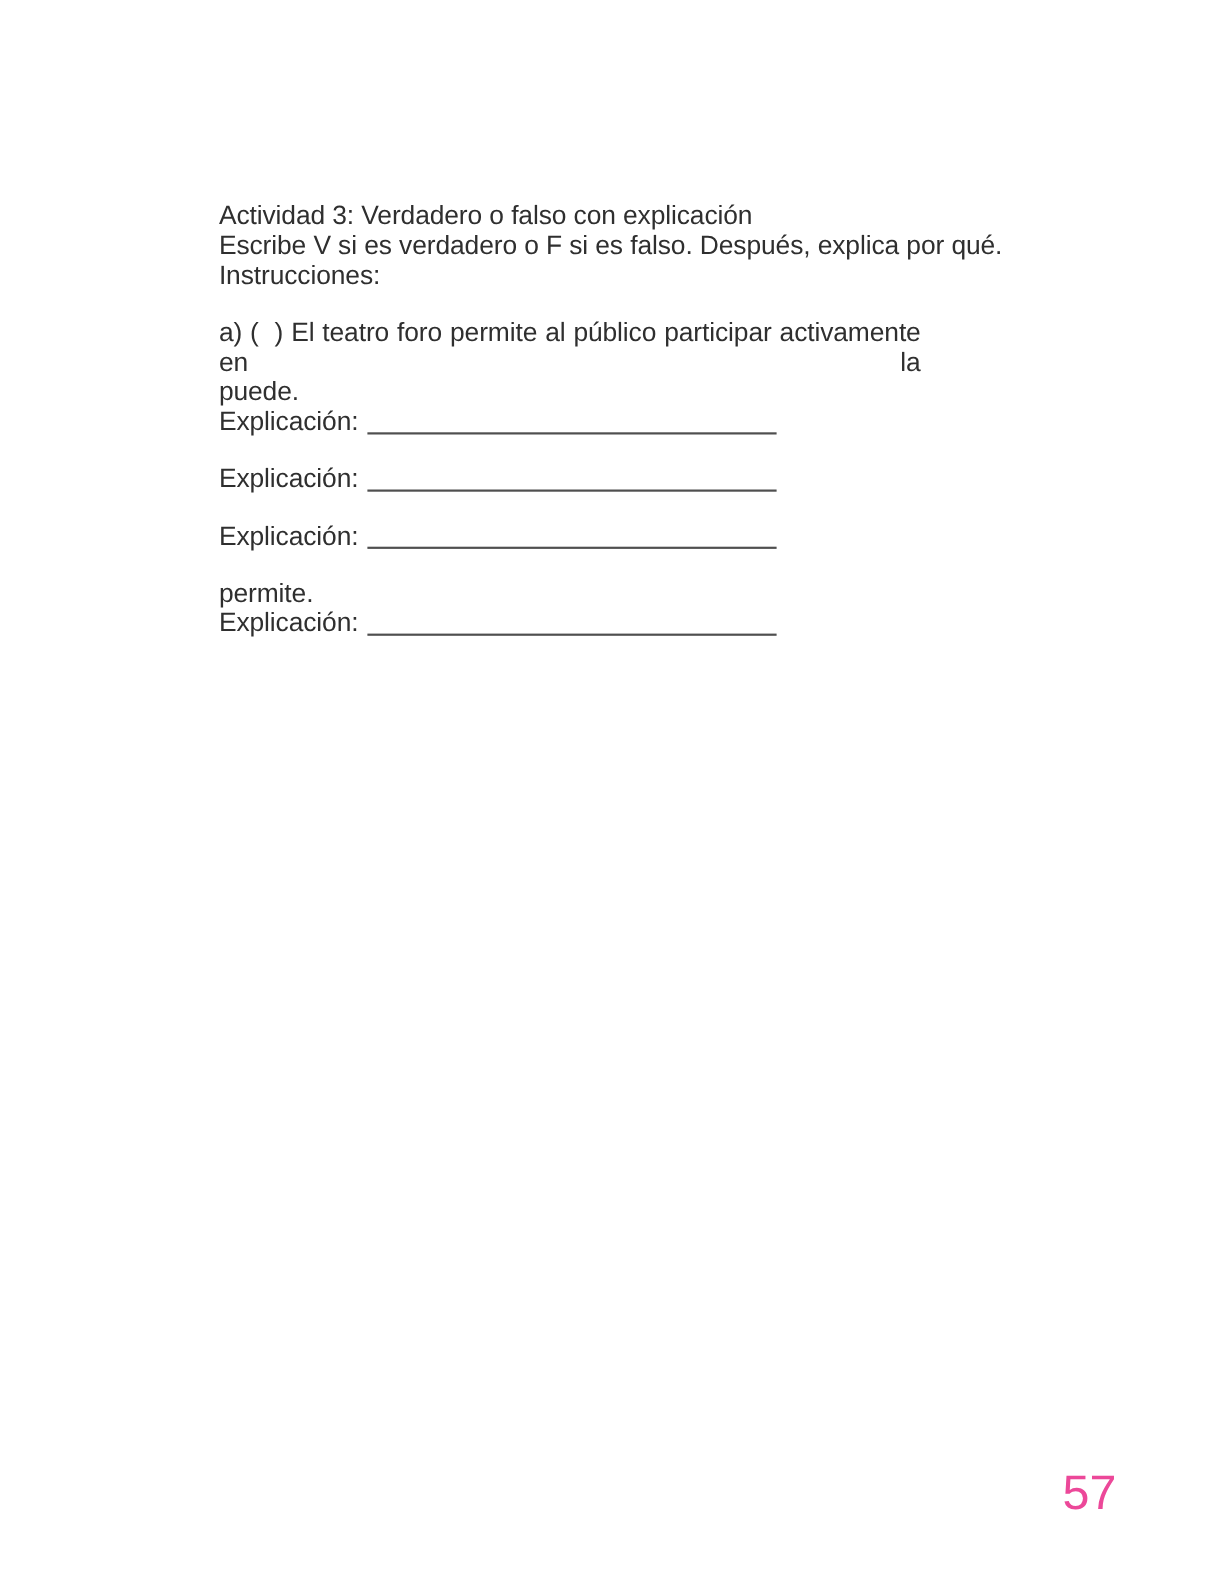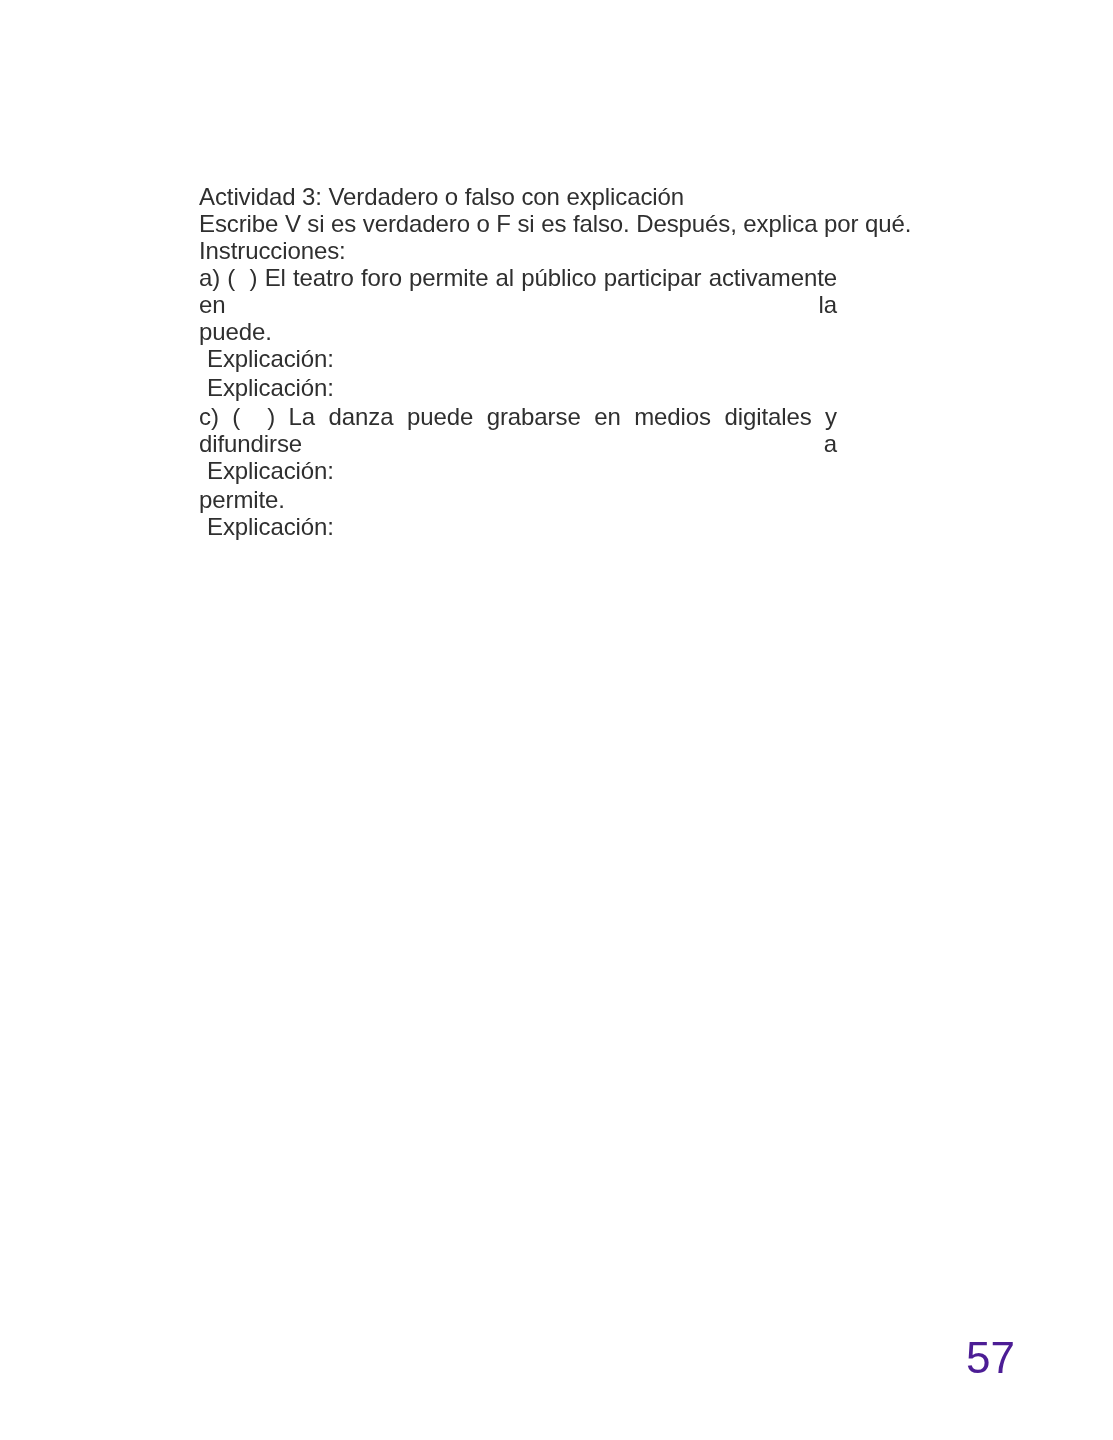--- a/index.html
+++ b/index.html
@@ -21,53 +21,53 @@
     top: 183px;
     width: 638px;
     font-size: 24px;
     line-height: 27px;
     letter-spacing: -0.1px;
   }
   .header-line {
     white-space: nowrap;
   }
   .item {
+    margin-top: 25px;
   }
   .statement-line2:empty {
     display: none;
   }
   .statement-line.justified {
     text-align: justify;
     text-align-last: justify;
   }
   .exp-row {
     display: flex;
     align-items: baseline;
     width: 507px;
-    flex-direction: column;
   }
   .exp-label {
     white-space: nowrap;
     flex: 0 0 auto;
   }
   .exp-line {
     flex: 1 1 auto;
     margin-left: 8px;
     border-bottom: 2.5px solid #4f4f4f;
     position: relative;
     top: 4px;
     height: 0;
   }
   .page-number {
     position: absolute;
     left: 966px;
     top: 1336px;
     font-size: 44px;
     line-height: 1;
-    color: #4c1d95;
+    color: #ec4899;
   }
 </style>
 </head>
 <body>
 
 <div class="content">
   <div class="header-line">Actividad 3: Verdadero o falso con explicación</div>
   <div class="header-line">Escribe V si es verdadero o F si es falso. Después, explica por qué.</div>
   <div class="header-line">Instrucciones:</div>
   <div id="items">
@@ -82,21 +82,20 @@
 
   <div class="item">
 
     <div class="exp-row">
       <span class="exp-label">Explicación:</span>
       <span class="exp-line"></span>
     </div>
   </div>
 
   <div class="item">
-    <div class="statement-line justified">c) (&nbsp;&nbsp;) La danza puede grabarse en medios digitales y difundirse a</div>
     <div class="exp-row">
       <span class="exp-label">Explicación:</span>
       <span class="exp-line"></span>
     </div>
   </div>
 
   <div class="item">
     <div class="statement-line2">permite.</div>
     <div class="exp-row">
       <span class="exp-label">Explicación:</span>

